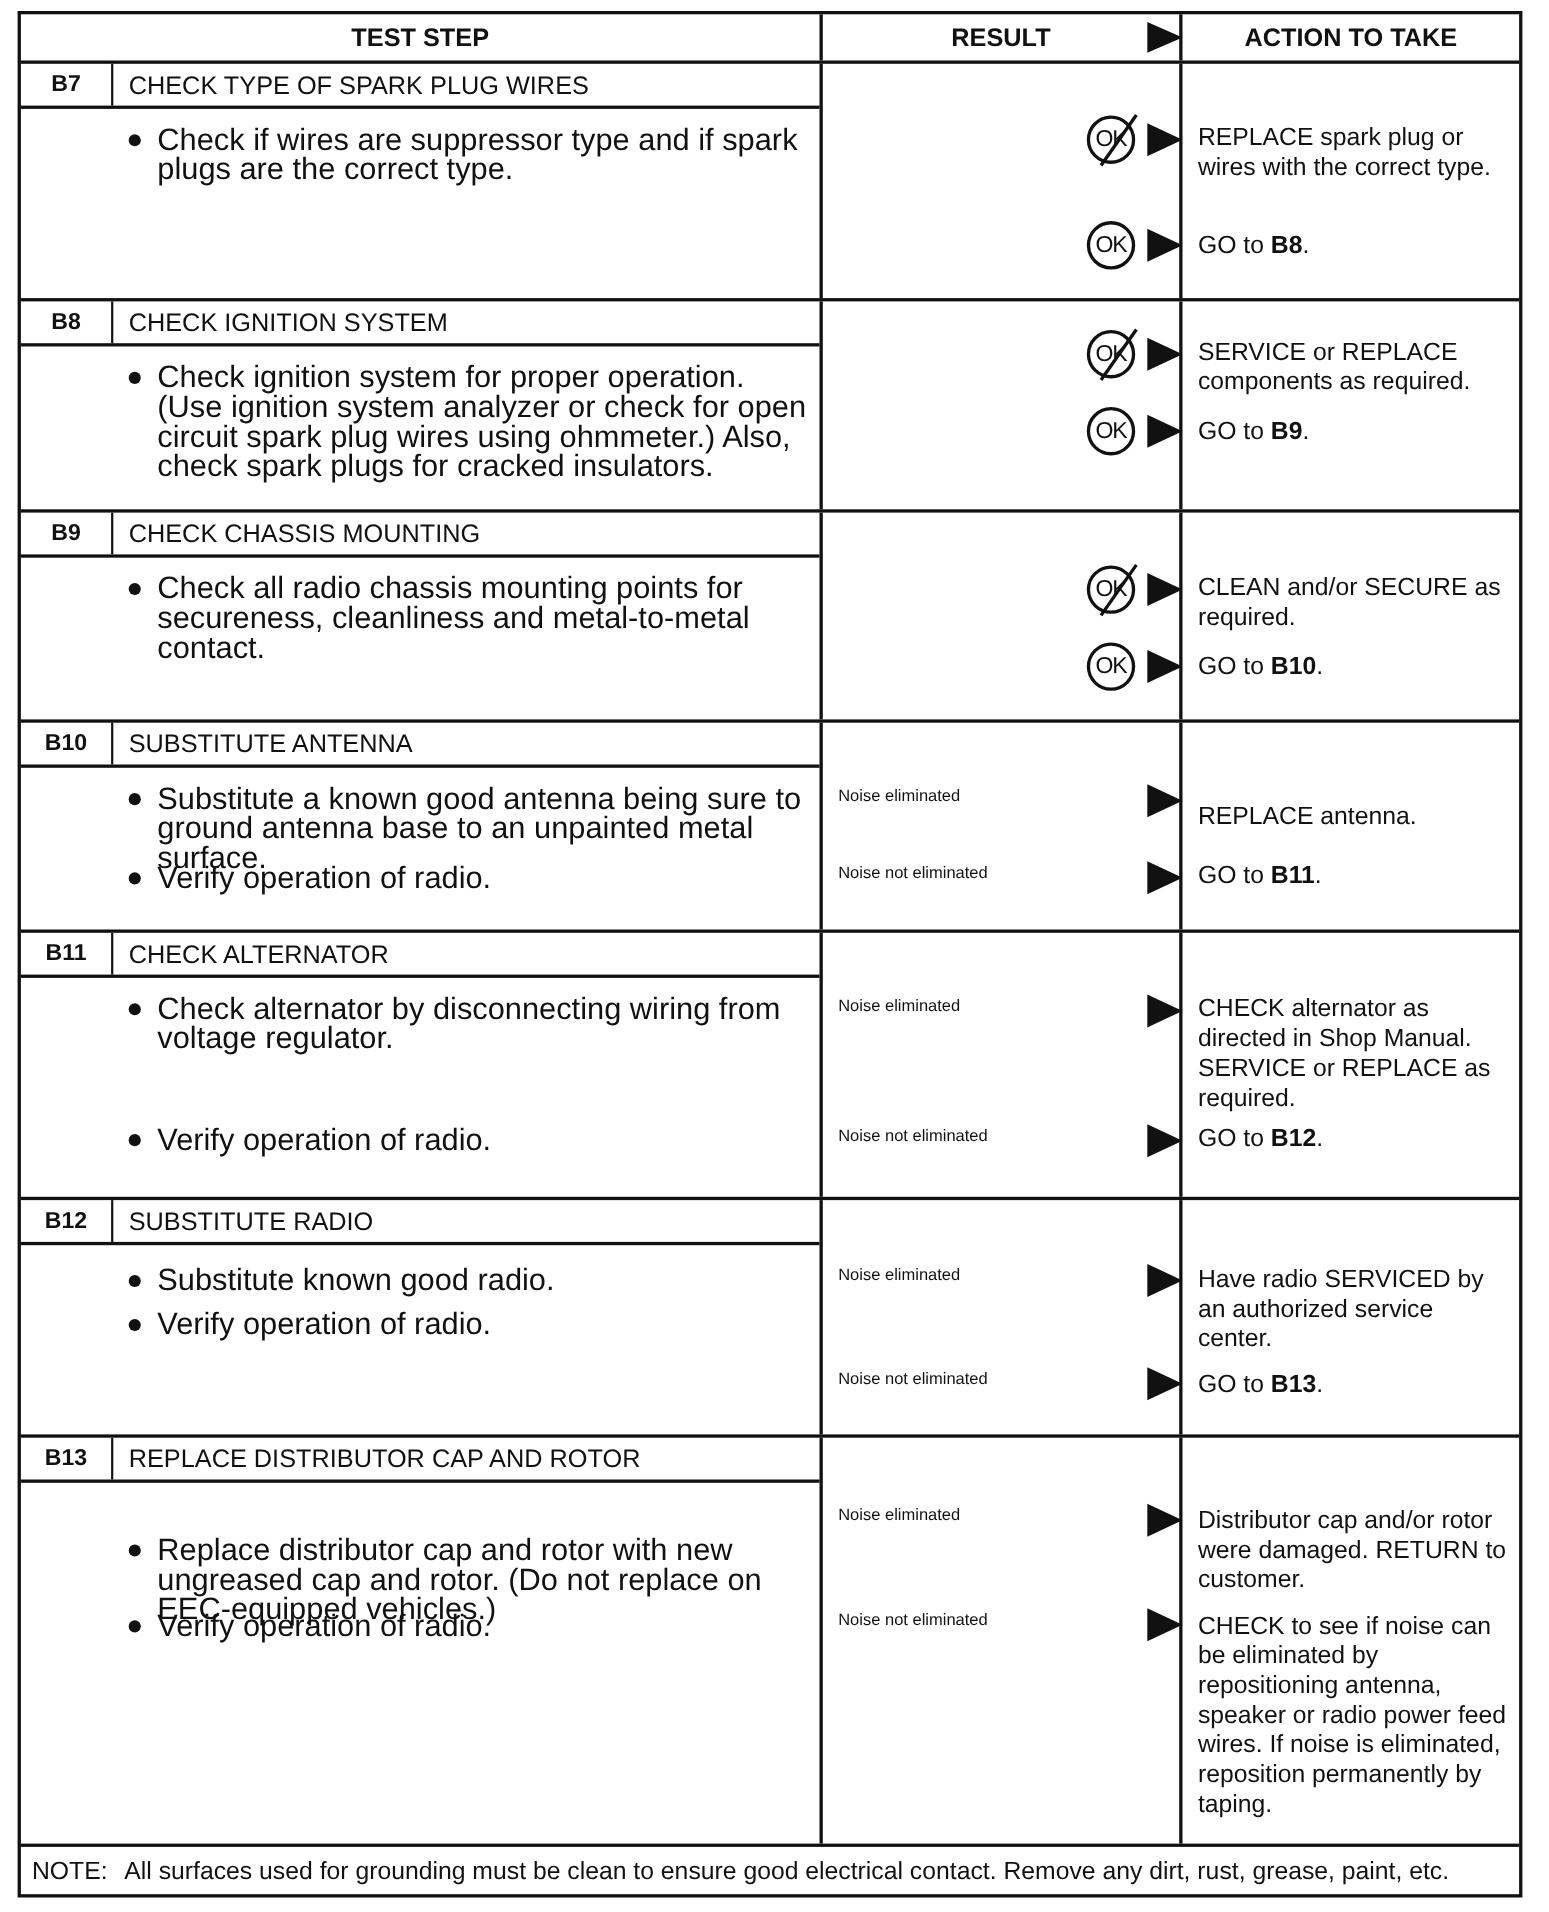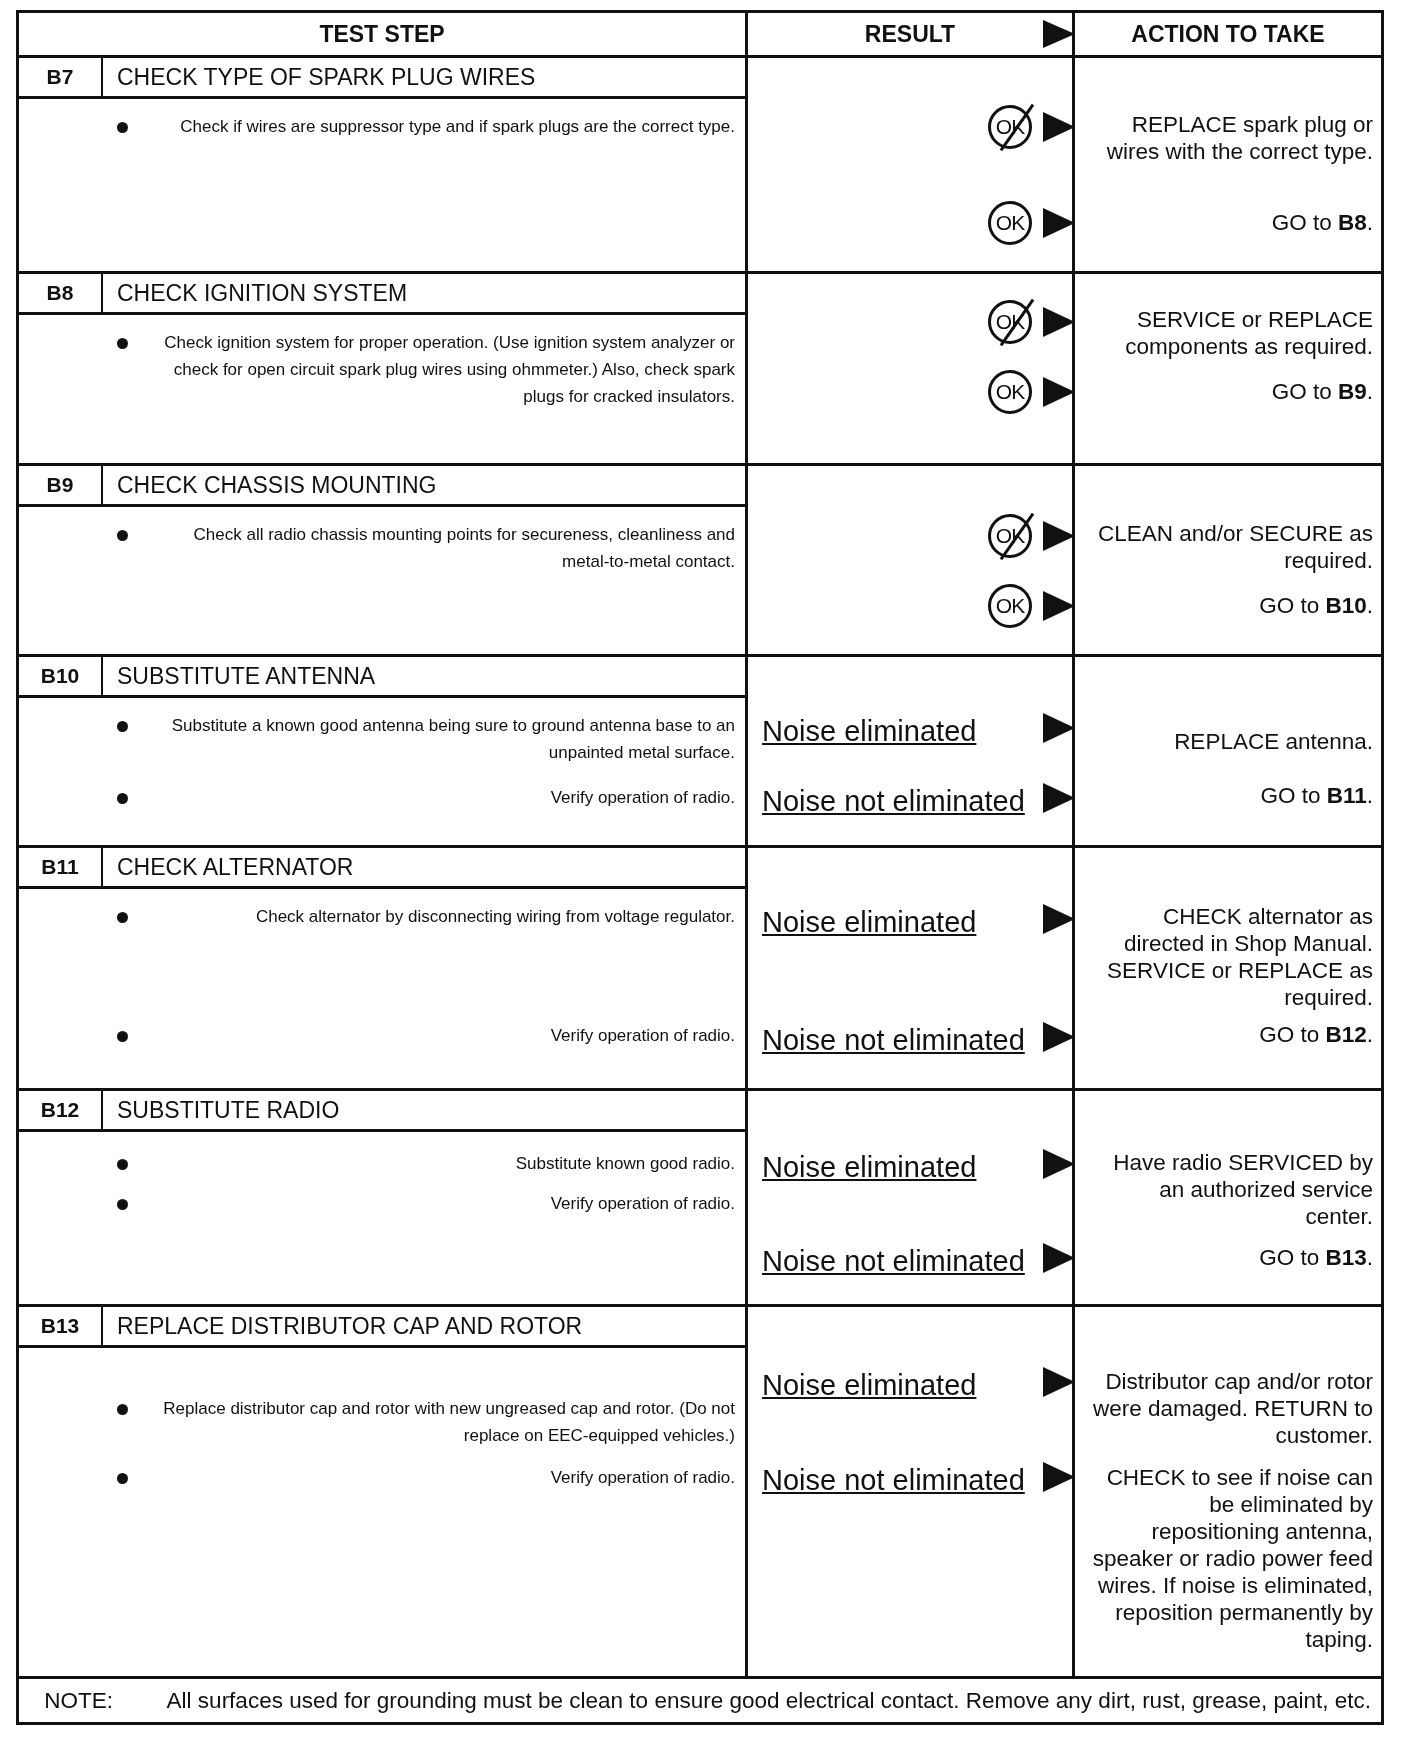--- a/index.html
+++ b/index.html
@@ -1,33 +1,33 @@
 <!DOCTYPE html>
 <html><head>
 <meta charset="utf-8">
 <style>
   html, body { margin: 0; padding: 0; background: #ffffff; }
   body { width: 1408px; height: 1738px; position: relative; font-family: "Liberation Sans", sans-serif; color: #111; }
-  .table { position: absolute; left: 16px; top: 10px; width: 1368px; border: 3px solid #111; box-sizing: border-box; text-align: right; }
+  .table { position: absolute; left: 16px; top: 10px; width: 1368px; border: 3px solid #111; box-sizing: border-box; }
   .hdr { display: flex; height: 42px; border-bottom: 3px solid #111; }
   .hdr > div { display: flex; align-items: center; justify-content: center; font-weight: bold; font-size: 23px; box-sizing: border-box; }
   .c1 { width: 729px; border-right: 3px solid #111; box-sizing: border-box; }
   .c2 { width: 327px; border-right: 3px solid #111; box-sizing: border-box; position: relative; }
   .c3 { flex: 1; box-sizing: border-box; }
   .hdr .c2 .hdr-arrow { position: absolute; right: -3px; top: 7px; width: 0; height: 0; border-top: 14px solid transparent; border-bottom: 14px solid transparent; border-left: 32px solid #111; }
   .step { display: flex; border-bottom: 3px solid #111; }
   .step:last-of-type { border-bottom: 3px solid #111; }
   .step .c1 { display: flex; flex-direction: column; }
   .step-title { display: flex; height: 38px; border-bottom: 3px solid #111; }
   .step-id { width: 82px; border-right: 2px solid #111; display: flex; align-items: center; justify-content: center; font-weight: bold; font-size: 21px; }
   .step-name { flex: 1; display: flex; align-items: center; padding-left: 14px; font-size: 23px; }
   .step-body { flex: 1; position: relative; }
-  .bullet { position: absolute; left: 98px; right: 10px; font-size: 17px; line-height: 27px; padding-left: 26px; }
+  .bullet { position: absolute; left: 98px; right: 10px; font-size: 28px; line-height: 27px; padding-left: 26px; }
   .bullet::before { content: ""; position: absolute; left: 0; top: 9px; width: 11px; height: 11px; border-radius: 50%; background: #111; }
-  .res-text { position: absolute; left: 14px; font-size: 29px; text-decoration: underline; }
+  .res-text { position: absolute; left: 14px; font-size: 15px; }
   .arrow { position: absolute; right: -3px; width: 0; height: 0; border-top: 15px solid transparent; border-bottom: 15px solid transparent; border-left: 32px solid #111; }
   .ok { position: absolute; right: 40px; width: 44px; height: 44px; border: 3px solid #111; border-radius: 50%; box-sizing: border-box; display: flex; align-items: center; justify-content: center; font-size: 21px; letter-spacing: -1px; }
   .ok.notok::after { content: ""; position: absolute; left: -2px; top: 18px; width: 56px; height: 3px; background: #111; transform: rotate(-55deg); }
   .act { position: absolute; left: 14px; right: 8px; font-size: 22.5px; line-height: 27px; }
   .act b { font-weight: bold; }
   .note { display: flex; padding: 8px 10px 8px 10px; font-size: 22.5px; line-height: 27px; }
   .note-label { width: 84px; flex: none; }
   .note-text { flex: 1; }
 </style>
 </head>

